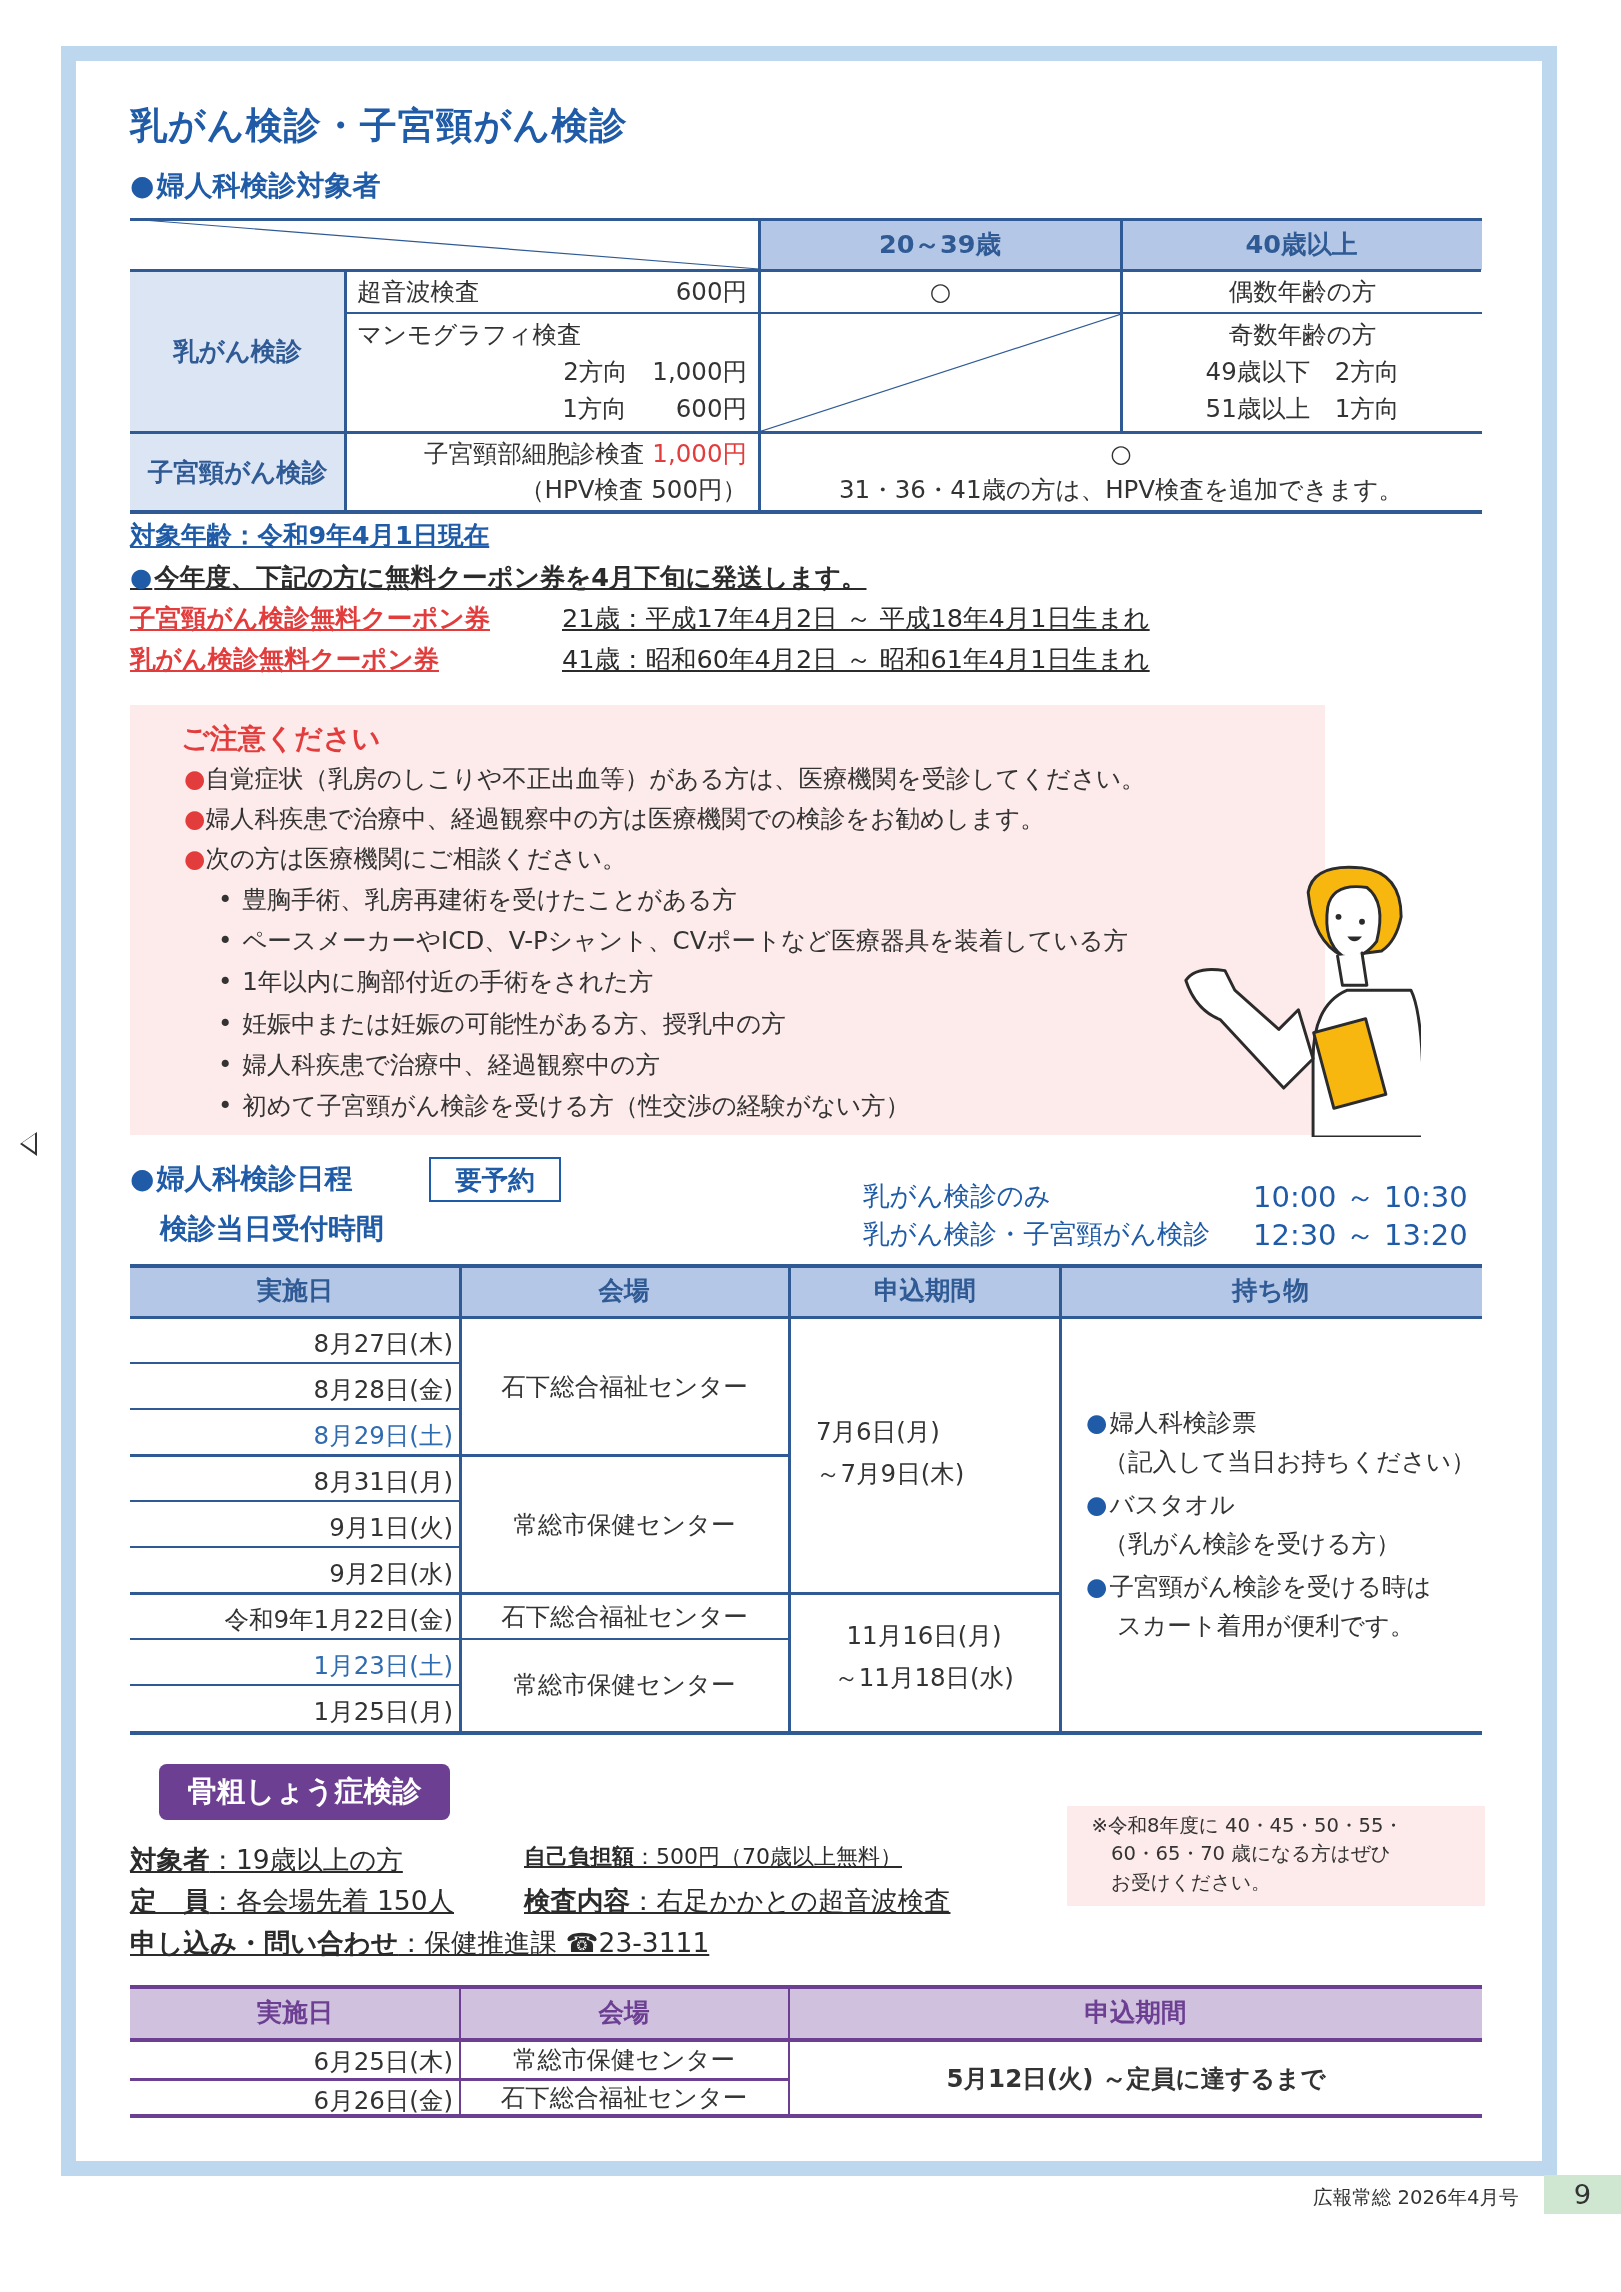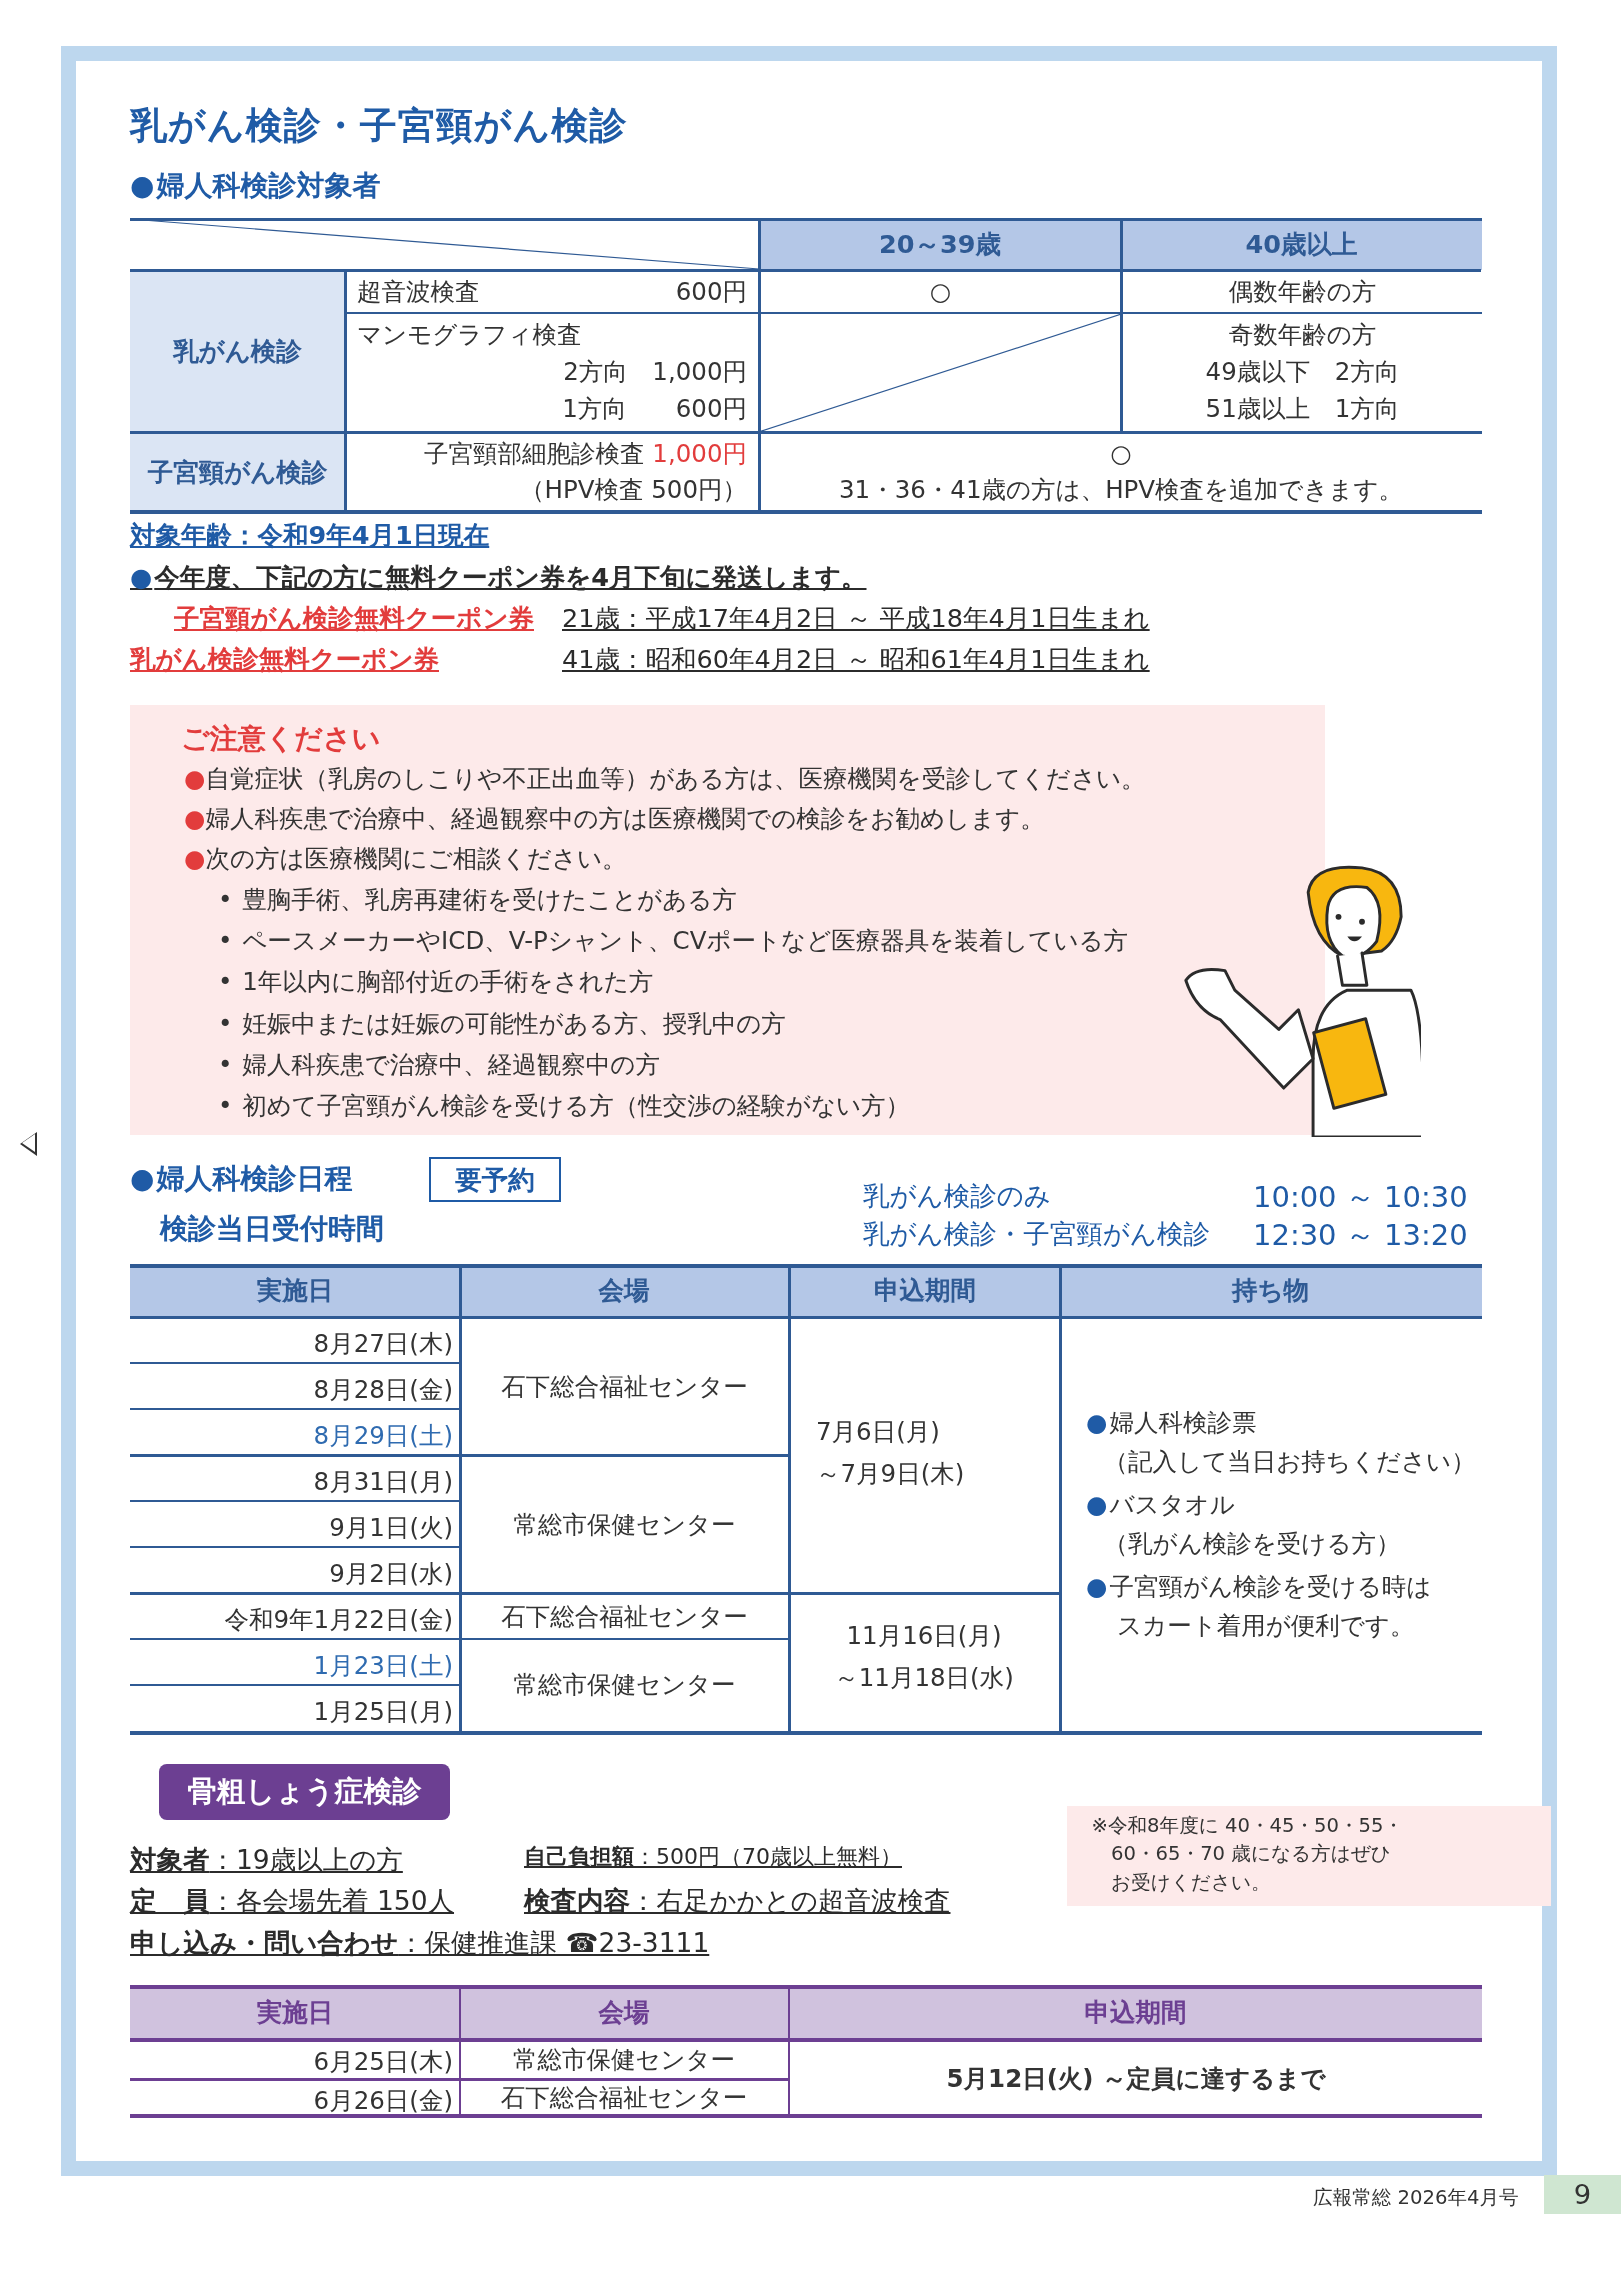--- a/index.html
+++ b/index.html
@@ -35,21 +35,21 @@
   .doctor { left: 1166px; top: 863px; width: 255px; height: 274px; }
 
   
   .st .line { position: absolute; background: #2f5a94; }
   .date { position: absolute; font-size: 24.5px; color: #333; text-align: right; white-space: nowrap; }
   .sat { color: #2f6bb0; }
 
   .reserve-box { left: 429px; top: 1157px; width: 132px; height: 45px; border: 2.9px solid #1f5ba6; font-size: 26.5px; font-weight: bold; color: #1f5ba6; display: flex; align-items: center; justify-content: center; }
 
   .osteo-tag { left: 130px; top: 1764px; width: 291px; height: 56px; background: #6c3f92; border-radius: 7.8px; color: #fff; font-size: 29px; font-weight: bold; display: flex; align-items: center; justify-content: center; margin-left: 29px; }
-  .osteo-note { left: 1067px; top: 1806px; width: 484px; height: 100px; background: #fdeaea; font-size: 19.6px; line-height: 1.45; color: #333; padding: 5.9px 0 0 24.5px; }
+  .osteo-note { left: 1067px; top: 1806px; width: 418px; height: 100px; background: #fdeaea; font-size: 19.6px; line-height: 1.45; color: #333; padding: 5.9px 0 0 24.5px; }
 
   .pt .line { position: absolute; background: #6c3f92; }
   .phdr { background: #d0c2de; color: #6c3f92; font-weight: bold; font-size: 25.5px; }
 
   .footer-text { left: 1313px; top: 2184px; font-size: 19.6px; color: #333; }
   .page-num { left: 1544px; top: 2175px; width: 77px; height: 39px; background: #cfe6d1; font-size: 27.4px; color: #333; display: flex; align-items: center; justify-content: center; }
 </style>
 </head>
 <body>
 
@@ -108,21 +108,21 @@
     <div style="text-align:right;">（HPV検査 500円）</div>
   </div>
   <div class="abs" style="left:631px; top:218px; width:720px; font-size:24.5px; line-height:36px; text-align:center; color:#333;">
     <div>○</div>
     <div>31・36・41歳の方は、HPV検査を追加できます。</div>
   </div>
 </div>
 
 <div class="abs info bold blue-txt" style="left:130px; top:519px;">対象年齢：令和9年4月1日現在</div>
 <div class="abs info bold dot-blue" style="left:130px; top:561px;"><span>今年度、下記の方に無料クーポン券を4月下旬に発送します。</span></div>
-<div class="abs info bold red" style="left:130px; top:602px;margin-left:44px;">子宮頸がん検診無料クーポン券</div>
+<div class="abs info bold red" style="left:130px; top:602px;">子宮頸がん検診無料クーポン券</div>
 <div class="abs info" style="left:562px; top:602px;">21歳：平成17年4月2日 ～ 平成18年4月1日生まれ</div>
 <div class="abs info bold red" style="left:130px; top:643px;">乳がん検診無料クーポン券</div>
 <div class="abs info" style="left:562px; top:643px;">41歳：昭和60年4月2日 ～ 昭和61年4月1日生まれ</div>
 
 <div class="abs notice"></div>
 <div class="abs notice-title">ご注意ください</div>
 <div class="abs notice-item dot-red" style="left:184px; top:762px;"><span>自覚症状（乳房のしこりや不正出血等）がある方は、医療機関を受診してください。</span></div>
 <div class="abs notice-item dot-red" style="left:184px; top:802px;"><span>婦人科疾患で治療中、経過観察中の方は医療機関での検診をお勧めします。</span></div>
 <div class="abs notice-item dot-red" style="left:184px; top:842px;"><span>次の方は医療機関にご相談ください。</span></div>
 <div class="abs notice-item sub-item" style="left:218px; top:883px;">豊胸手術、乳房再建術を受けたことがある方</div>

